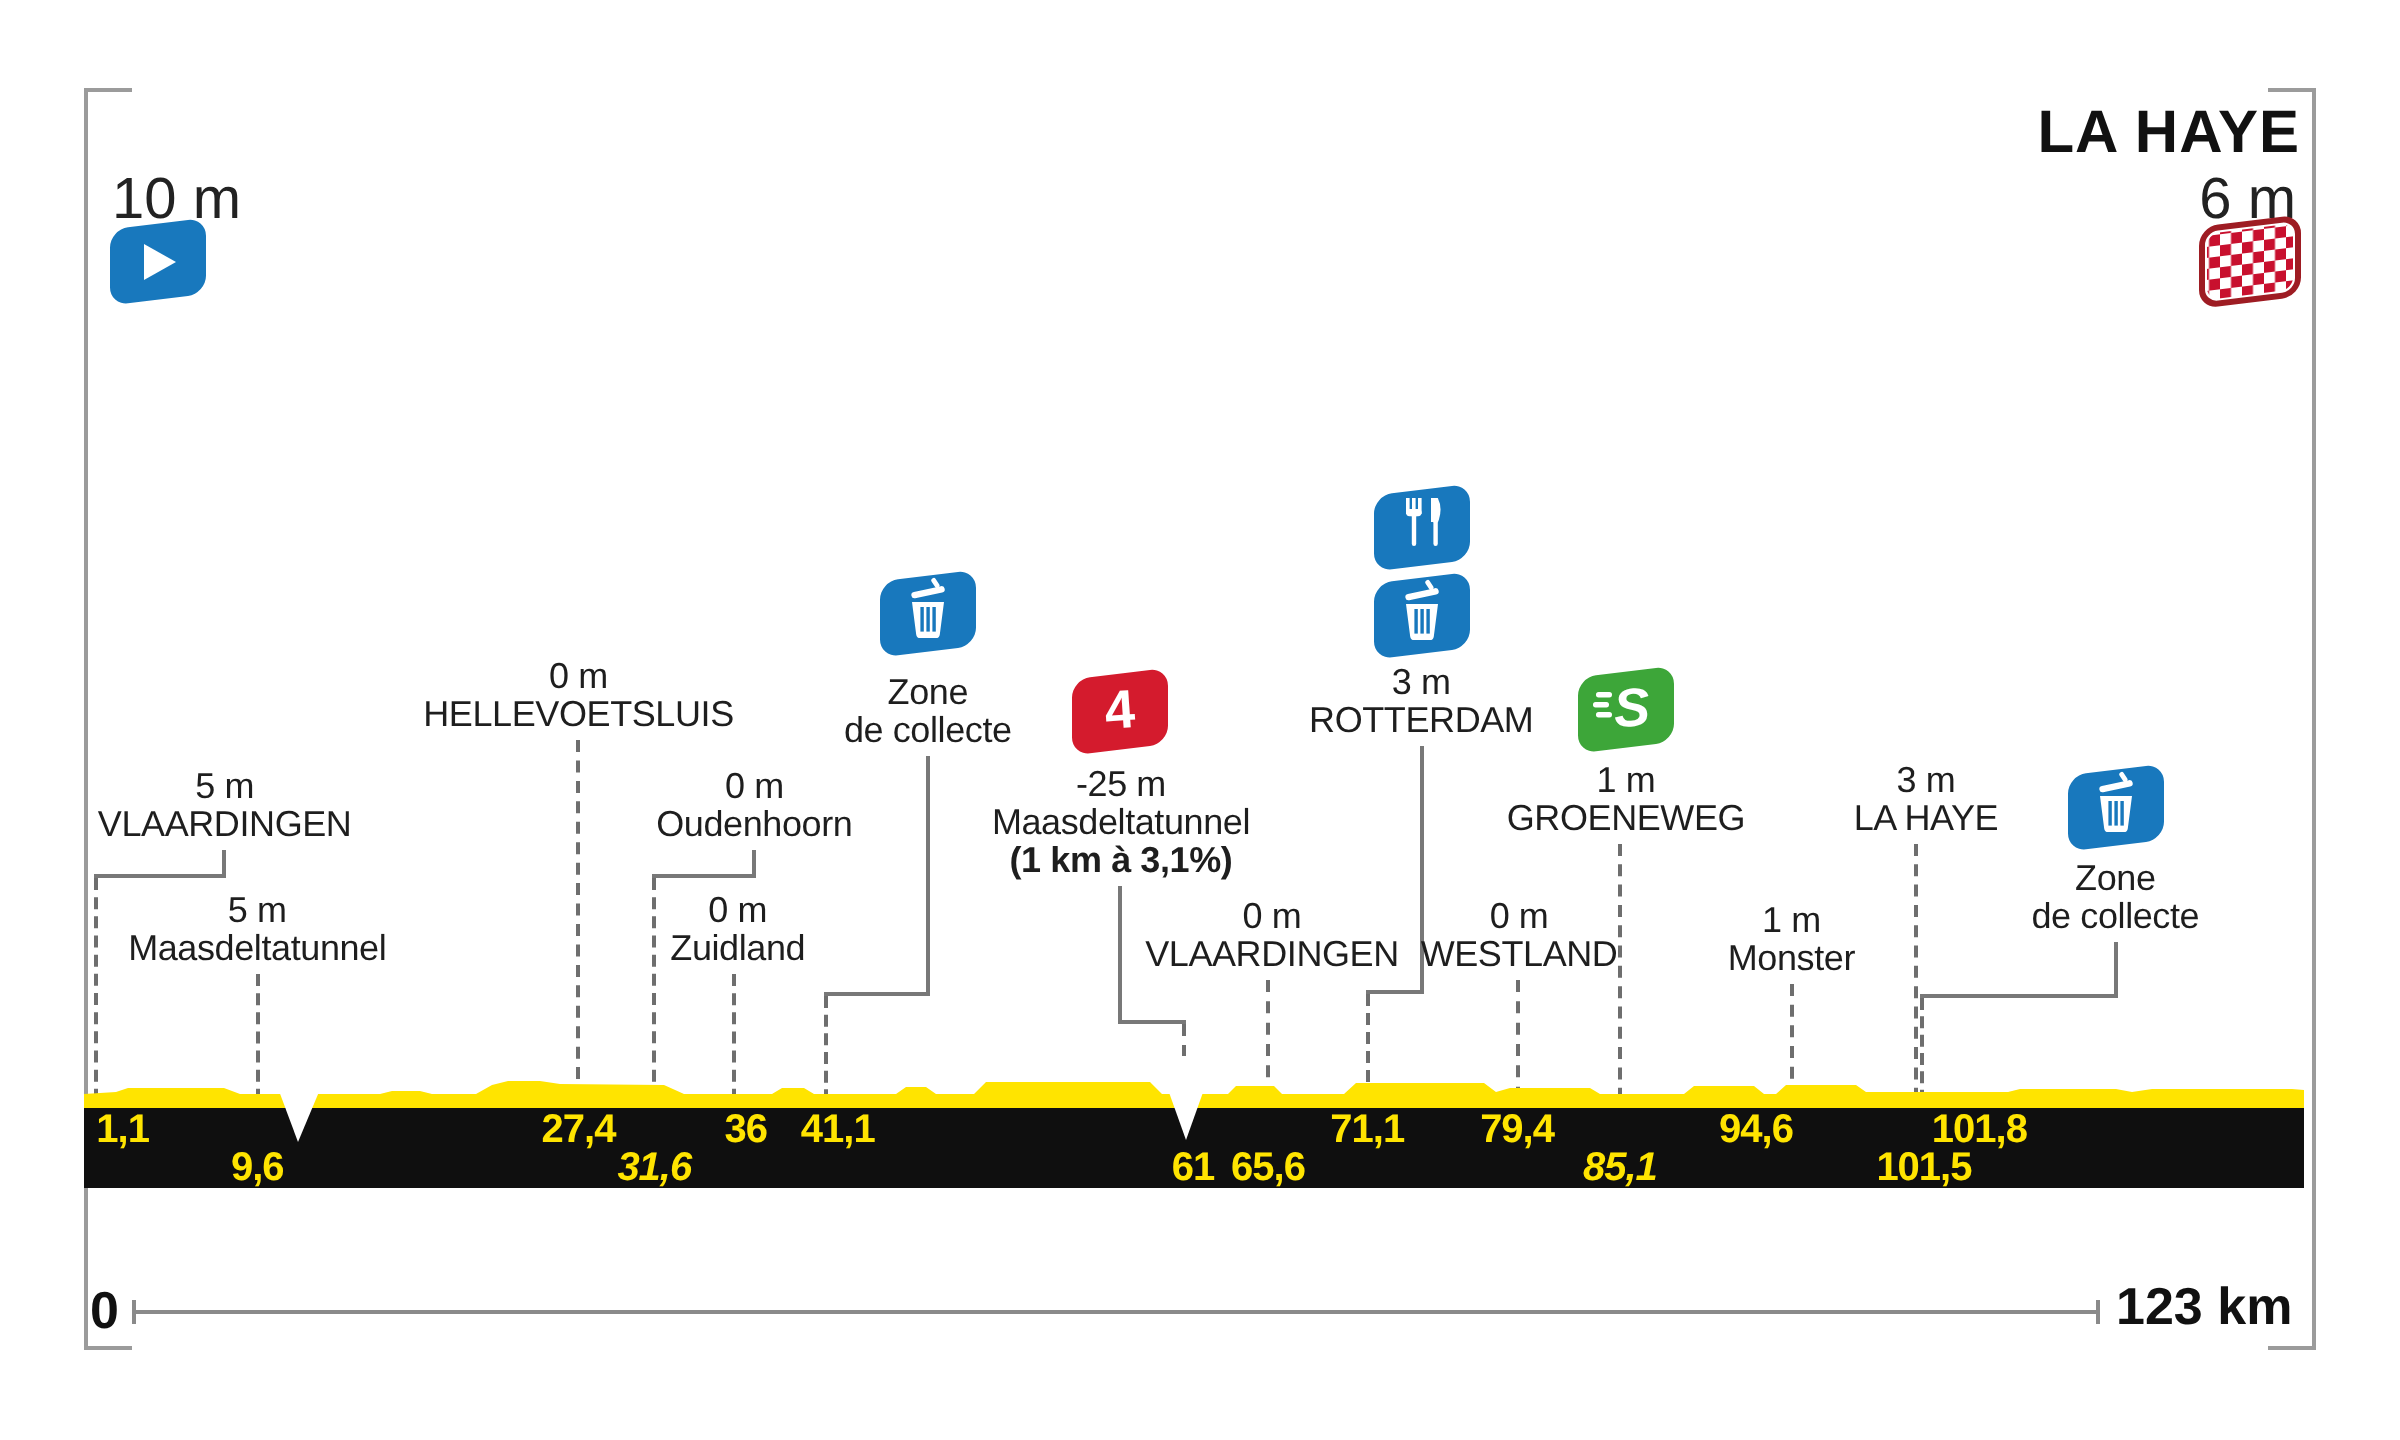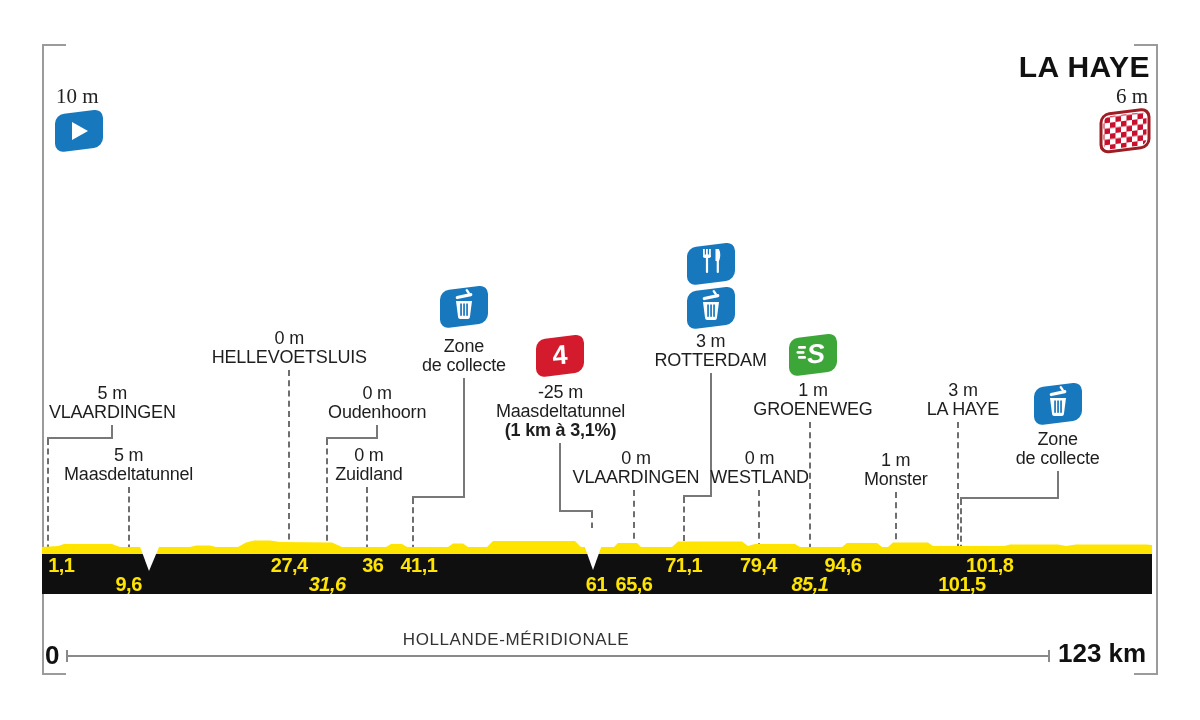--- a/index.html
+++ b/index.html
@@ -1,20 +1,20 @@
 <!DOCTYPE html>
 <html><head>
 <meta charset="utf-8">
 <style>
   html,body{margin:0;padding:0;background:#fff;}
   #stage{position:relative;width:1200px;height:720px;background:#fff;overflow:hidden;
          font-family:"Liberation Sans", sans-serif;color:#1e1e1e;}
   .frame{position:absolute;background:#9b9b9b;}
   .hdr-city{position:absolute;font-size:30px;font-weight:bold;letter-spacing:.5px;color:#111;white-space:nowrap;}
-  .hdr-elev{position:absolute;font-size:21px;color:#222;white-space:nowrap;font-family:Liberation Serif, serif;}
+  .hdr-elev{position:absolute;font-size:29px;color:#222;white-space:nowrap;}
   .flag-abs{position:absolute;}
   .wp-label{position:absolute;transform:translateX(-50%);text-align:center;font-size:18px;
             line-height:19px;color:#1e1e1e;white-space:nowrap;letter-spacing:-0.2px;}
   .wp-label .b{font-weight:bold;}
   .dash-v{position:absolute;width:0;border-left:2px dashed #6e6e6e;}
   .solid-v{position:absolute;width:2px;background:#787878;}
   .solid-h{position:absolute;height:2px;background:#787878;}
   .km-num{position:absolute;transform:translateX(-50%);font-weight:bold;font-size:20px;
           color:#ffe400;letter-spacing:-0.5px;white-space:nowrap;}
   .flag-icon{position:absolute;transform:translateX(-50%);}
@@ -244,25 +244,24 @@
       <div class="km-num" style="left: 128.634px; top: 573px;">9,6</div>
       <div class="km-num" style="left: 289.268px; top: 554px;">27,4</div>
       <div class="km-num" style="left: 327.171px; top: 573px; font-style: italic;">31,6</div>
       <div class="km-num" style="left: 372.878px; top: 554px;">36</div>
       <div class="km-num" style="left: 418.902px; top: 554px;">41,1</div>
       <div class="km-num" style="left: 596.488px; top: 573px; text-align: right;">61</div>
       <div class="km-num" style="left: 634px; top: 573px;">65,6</div>
       <div class="km-num" style="left: 683.634px; top: 554px;">71,1</div>
       <div class="km-num" style="left: 758.537px; top: 554px;">79,4</div>
       <div class="km-num" style="left: 809.976px; top: 573px; font-style: italic;">85,1</div>
-      <div class="km-num" style="left: 843px; top: 554px;">94,6</div>
+      <div class="km-num" style="left: 878px; top: 554px;">94,6</div>
       <div class="km-num" style="left: 961.976px; top: 573px;">101,5</div>
       <div class="km-num" style="left: 989.683px; top: 554px;">101,8</div>
     </div>
 
   <div class="axis-big" style="left:45px;top:640px;">0</div>
   <div id="axis-line" style="left:66px;top:655px;width:984px;"></div>
   <div class="axis-tick" style="left:66px;top:650px;"></div>
   <div class="axis-tick" style="left:1048px;top:650px;"></div>
-  <div id="region-label" style="left:516px;top:630px;">HOLLANDE-MÉRIDIONALE</div>
   <div class="axis-big" style="left:1058px;top:638px;">123 km</div>
 
 </div>
 
 </body></html>

